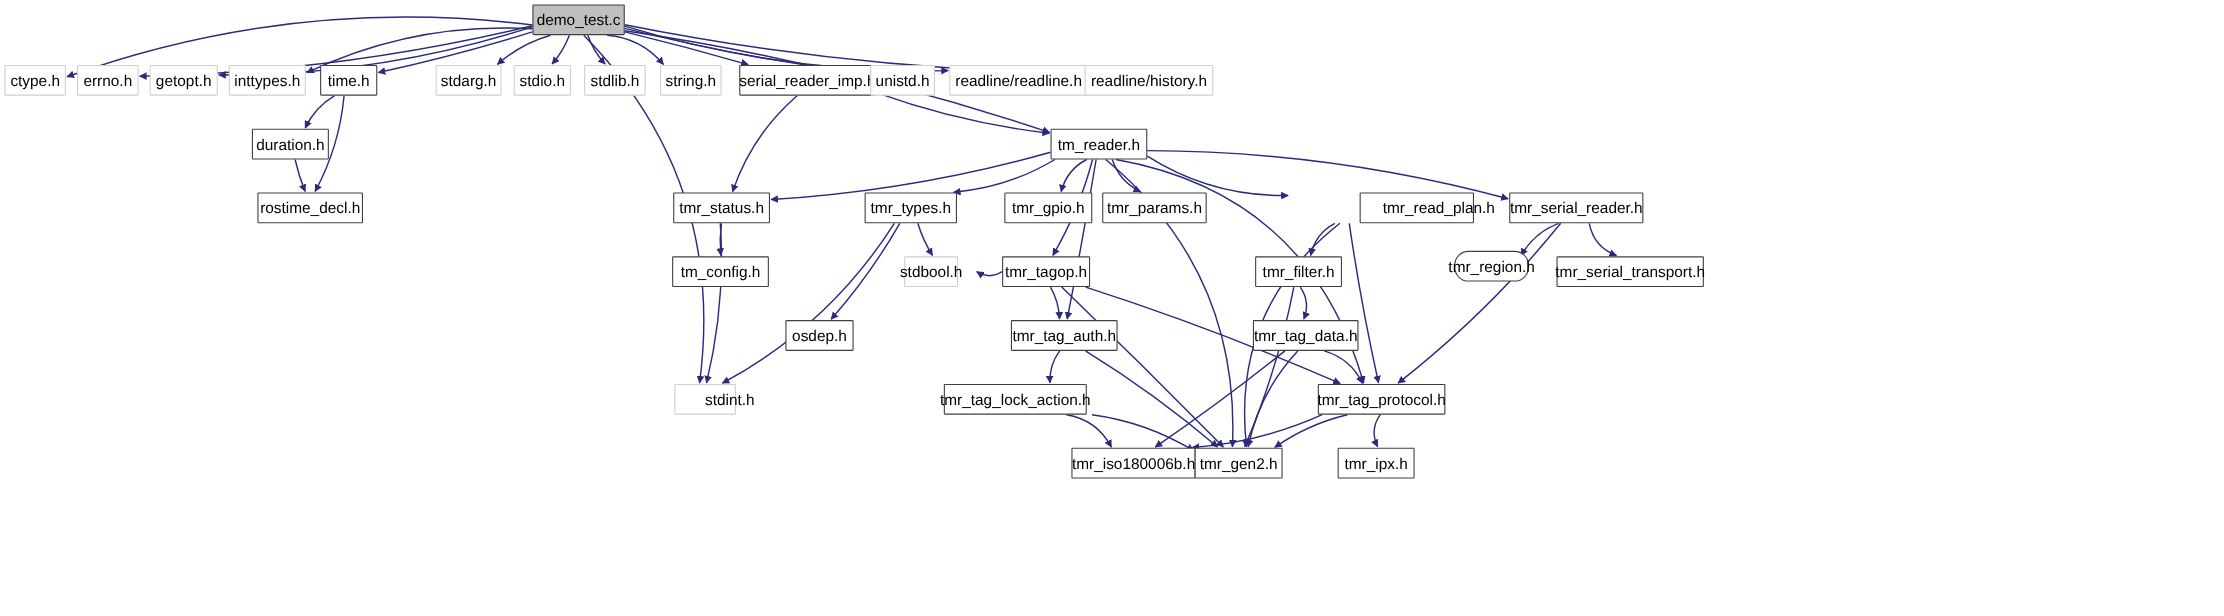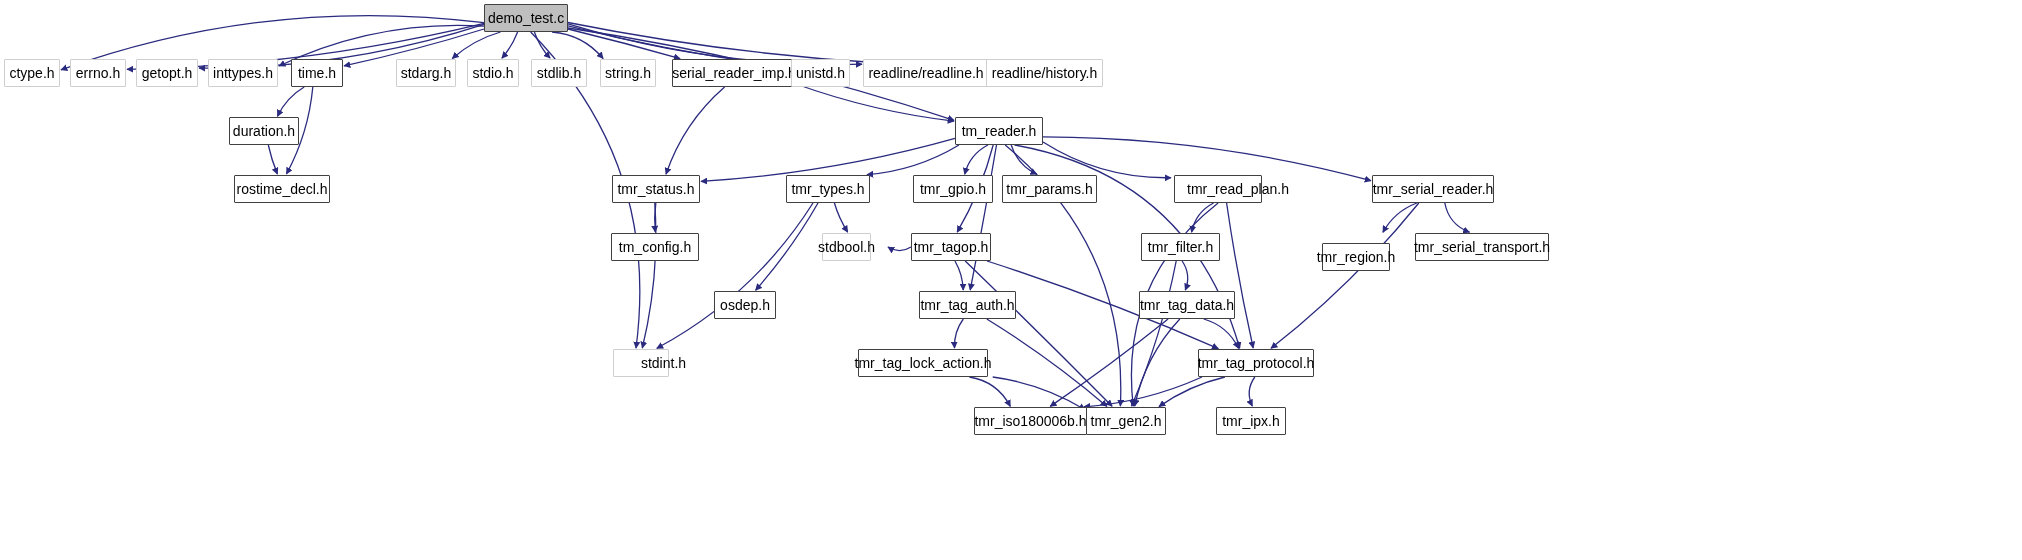--- a/index.html
+++ b/index.html
@@ -181,39 +181,39 @@
       </div>
       <div class="node strong" style="left: 786px; top: 175px; width: 84px;">
         <span class="node-label">tmr_types.h</span>
       </div>
       <div class="node strong" style="left: 913px; top: 175px; width: 80px;">
         <span class="node-label">tmr_gpio.h</span>
       </div>
       <div class="node strong" style="left: 1002px; top: 175px; width: 95px;">
         <span class="node-label">tmr_params.h</span>
       </div>
-      <div class="node strong" style="left: 1174px; top: 175px; width: 88px; padding-left: 40px;">
+      <div class="node strong" style="left: 1236px; top: 175px; width: 104px; padding-left: 40px;">
         <span class="node-label">tmr_read_plan.h</span>
       </div>
       <div class="node strong" style="left: 1372px; top: 175px; width: 122px;">
         <span class="node-label">tmr_serial_reader.h</span>
       </div>
       <div class="node strong" style="left: 611px; top: 233px; width: 88px;">
         <span class="node-label">tm_config.h</span>
       </div>
       <div class="node" style="left: 822px; top: 233px; width: 49px;">
         <span class="node-label">stdbool.h</span>
       </div>
       <div class="node strong" style="left: 911px; top: 233px; width: 80px;">
         <span class="node-label">tmr_tagop.h</span>
       </div>
       <div class="node strong" style="left: 1141px; top: 233px; width: 79px;">
         <span class="node-label">tmr_filter.h</span>
       </div>
-      <div class="node strong" style="left: 1322px; top: 243px; width: 68px;">
+      <div class="node strong" style="left: 1322px; top: 228px; width: 68px; border-radius: 13px;">
         <span class="node-label">tmr_region.h</span>
       </div>
       <div class="node strong" style="left: 1415px; top: 233px; width: 134px;">
         <span class="node-label">tmr_serial_transport.h</span>
       </div>
       <div class="node strong" style="left: 714px; top: 291px; width: 62px;">
         <span class="node-label">osdep.h</span>
       </div>
       <div class="node strong" style="left: 919px; top: 291px; width: 97px;">
         <span class="node-label">tmr_tag_auth.h</span>

